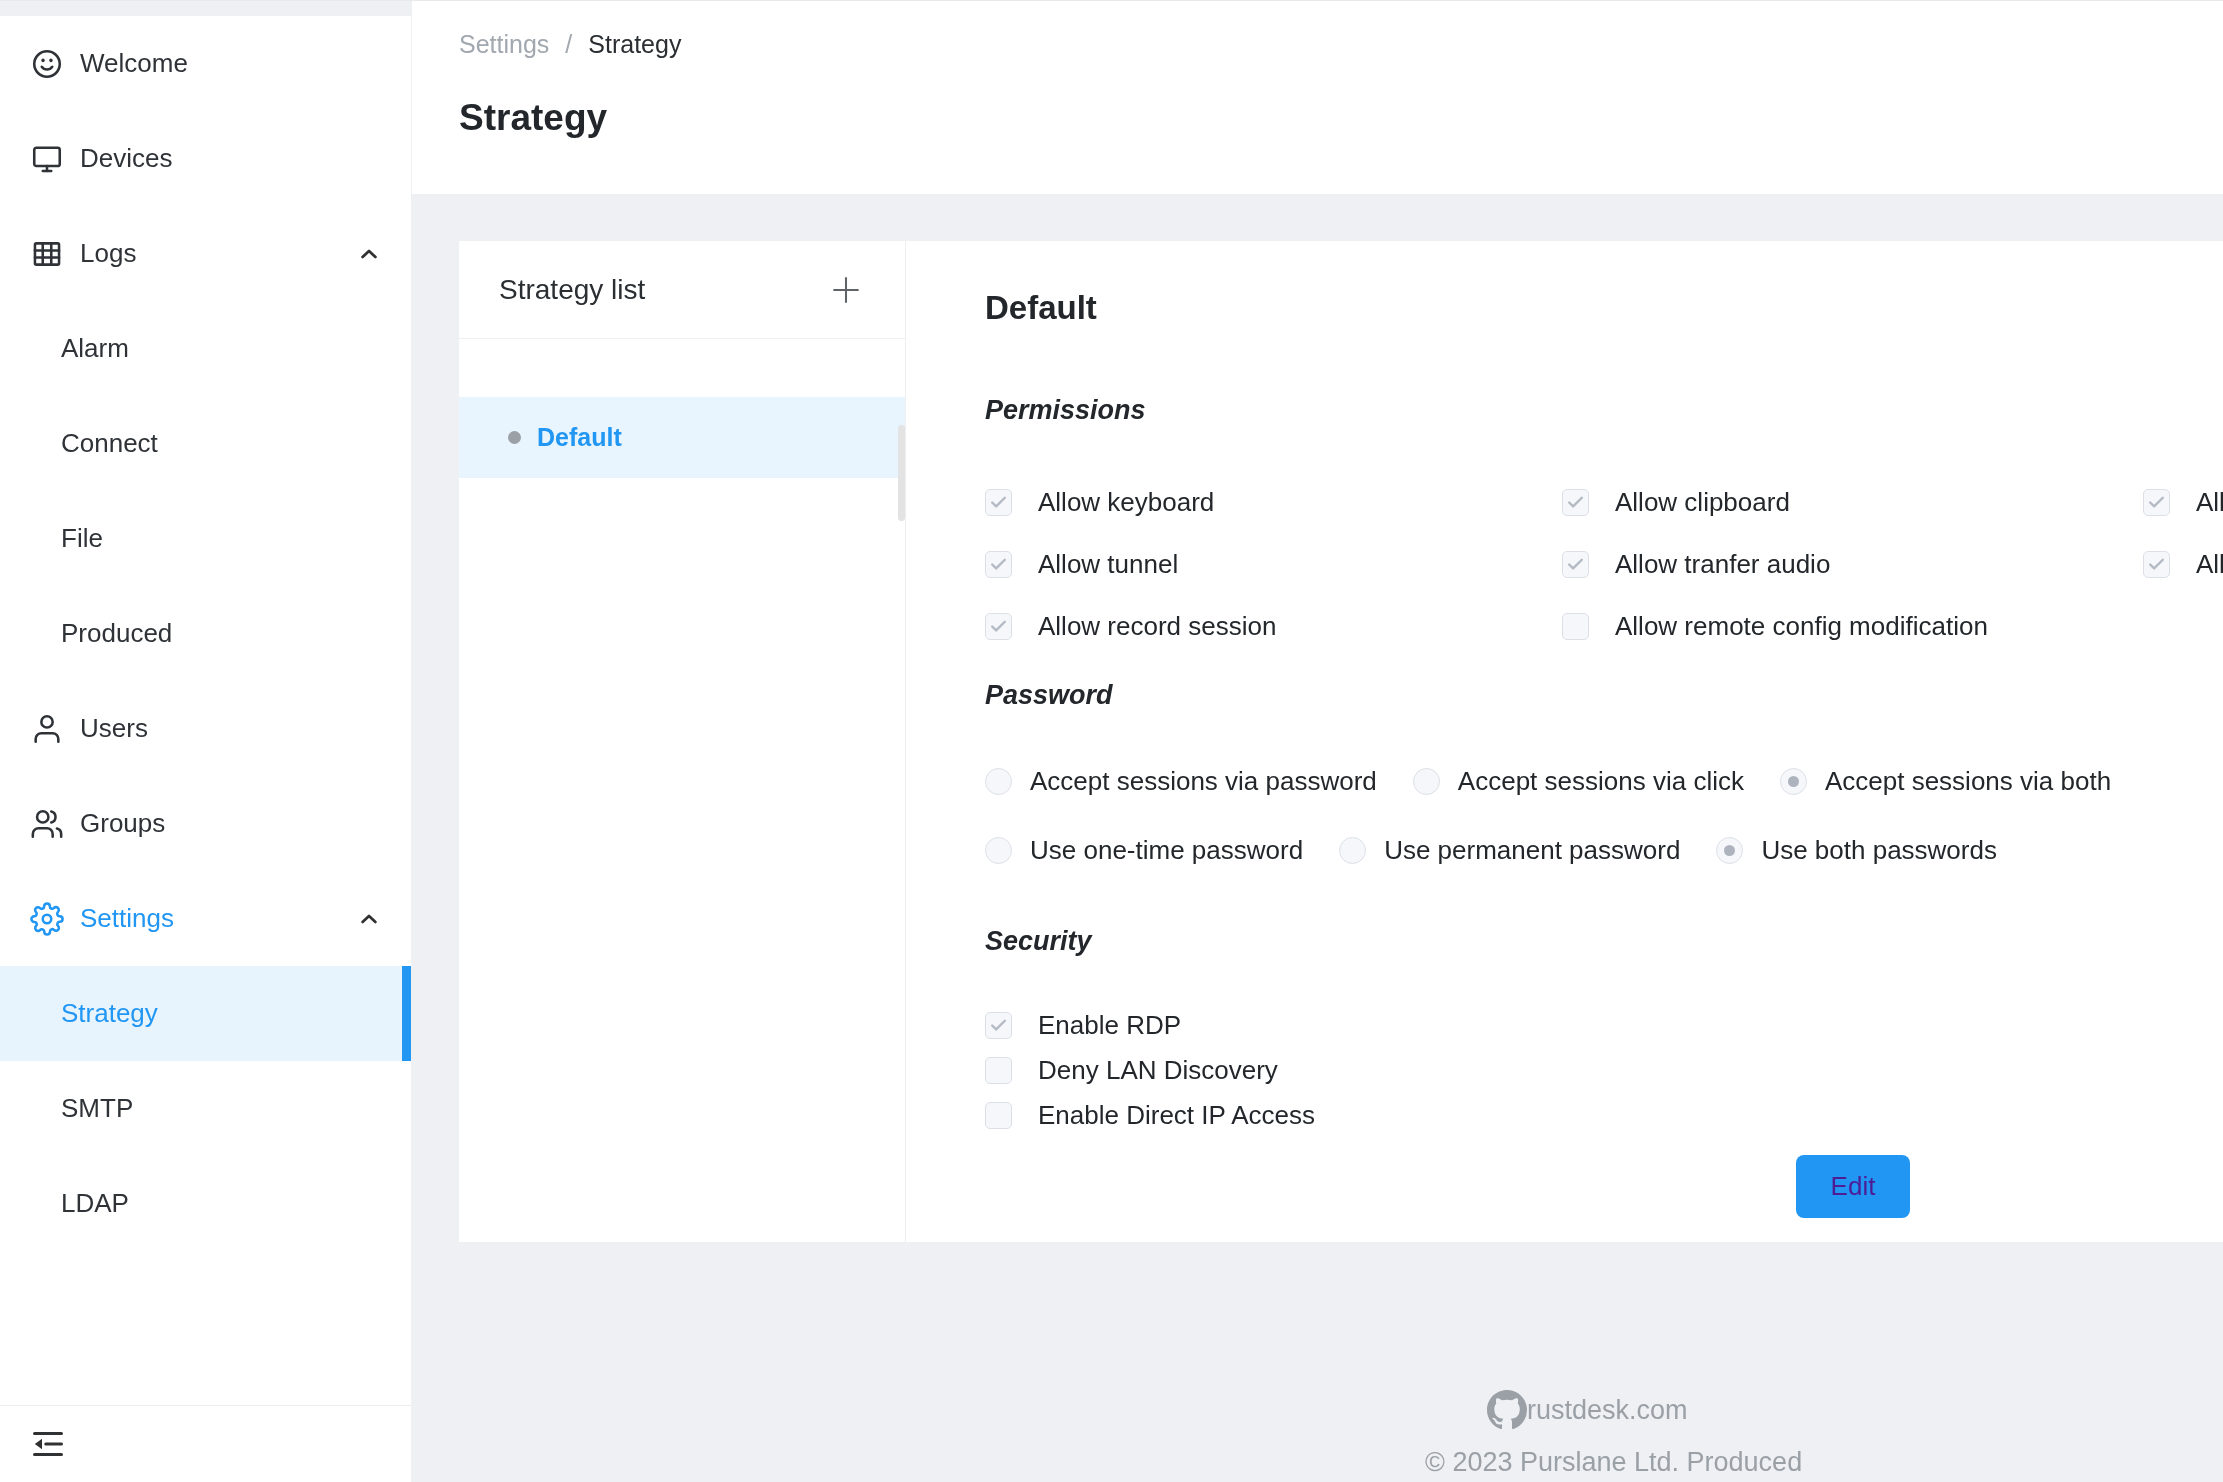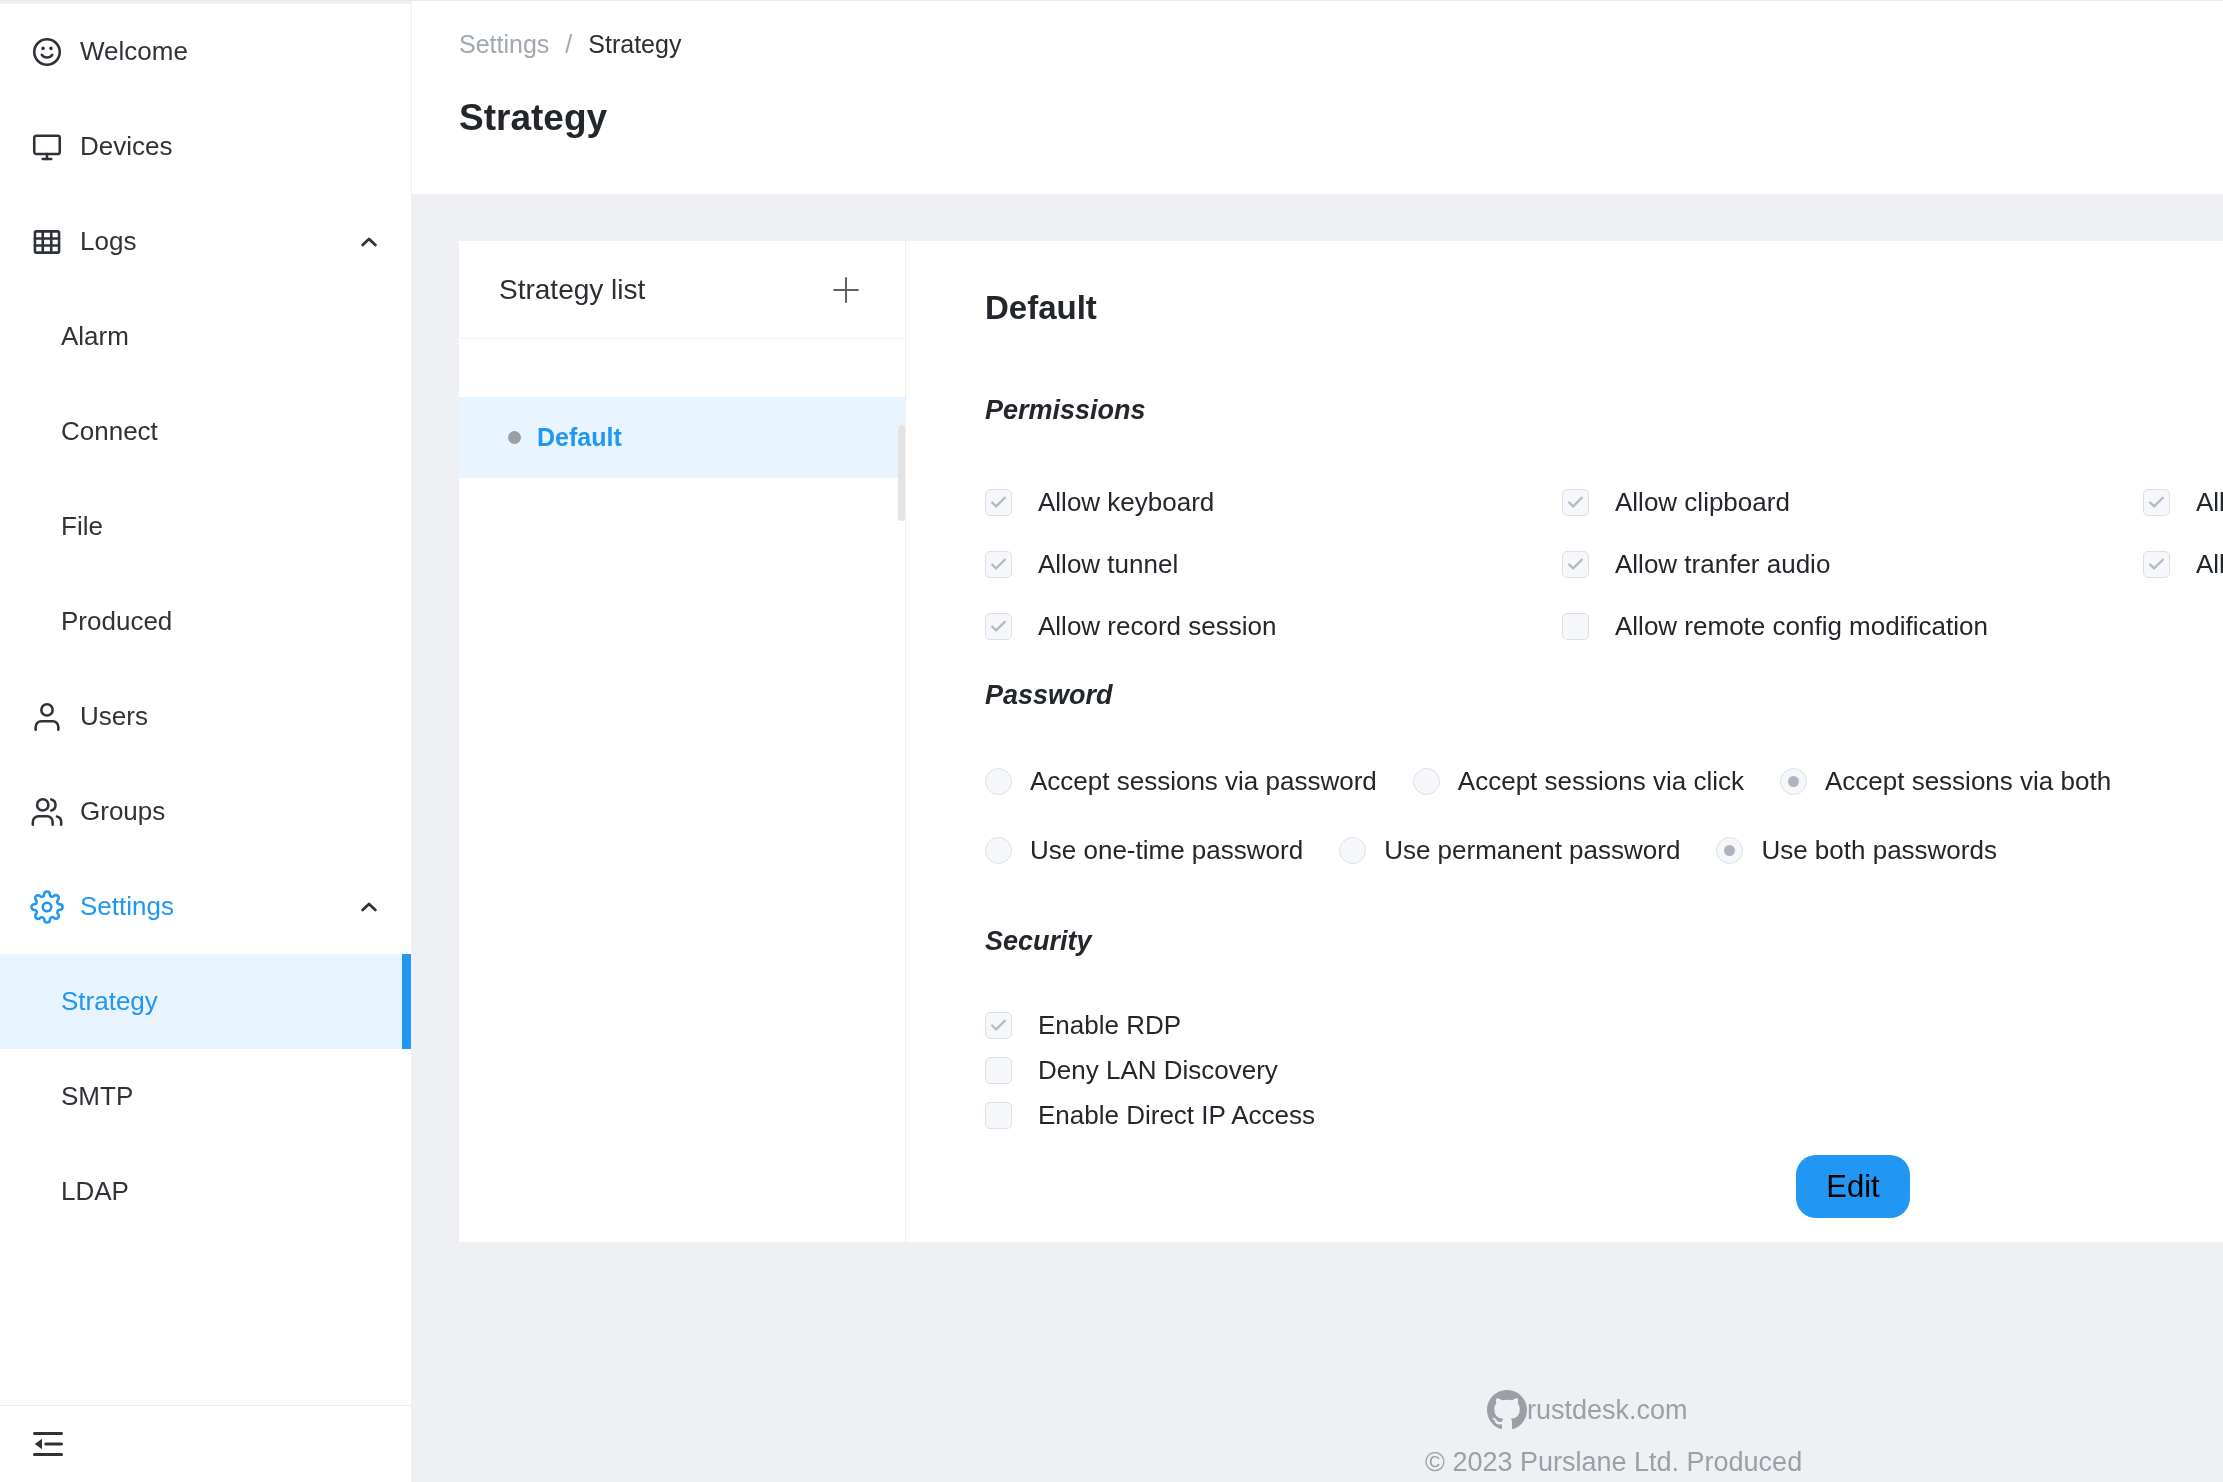--- a/index.html
+++ b/index.html
@@ -5,21 +5,21 @@
   * { box-sizing: border-box; }
   html,body { margin:0; padding:0; }
   body {
     width:2223px; height:1482px; overflow:hidden; position:relative;
     background:#eef0f4; font-family:"Liberation Sans", sans-serif; color:#2f3338;
   }
   .top-line { position:absolute; top:0; left:0; right:0; height:1px; background:#e9e9e9; z-index:9; }
 
   
   .sidebar {
-    position:absolute; left:0; top:4px; bottom:0; width:412px; background:#fff;
+    position:absolute; left:0; top:16px; bottom:0; width:412px; background:#fff;
     border-right:1px solid #f0f0f0; z-index:5; display:flex; flex-direction:column;
   }
   .nav { flex:1; overflow:hidden; }
   .nav-item {
     height:95px; display:flex; align-items:center; padding:0 28px 0 30px;
     font-size:26px; color:#2f3338; cursor:pointer; position:relative;
   }
   .nav-item .ico { width:34px; height:34px; margin-right:16px; flex-shrink:0; display:flex; align-items:center; justify-content:center; }
   .nav-item .ico svg { width:34px; height:34px; overflow:visible; }
   .nav-item.sub { padding-left:61px; }
@@ -76,22 +76,22 @@
   .radio-row.first { margin-top:56px; }
   .radio-row.second { margin-top:38px; }
   .radio-item { display:flex; align-items:center; gap:18px; cursor:default; }
   .rd { width:27px; height:27px; border-radius:50%; border:1px solid #dcdfe6; background:#f5f7fa; position:relative; flex-shrink:0; }
   .rd.sel::after { content:''; position:absolute; inset:7px; border-radius:50%; background:#aeb4be; }
   .rd-label { font-size:26px; color:#23272b; }
 
   .sec-list { margin-top:56px; display:flex; flex-direction:column; gap:18px; }
 
   .edit-row { display:flex; justify-content:flex-end; padding-right:313px; margin-top:26px; }
-  .edit-btn { width:114px; height:63px; background:#2196f3; color:#000000; border:none; border-radius:20px;
-              font-size:31px; font-family:inherit; cursor:pointer; }
+  .edit-btn { width:114px; height:63px; background:#2196f3; color:#4c1d95; border:none; border-radius:8px;
+              font-size:26px; font-family:inherit; cursor:pointer; }
 
   
   .footer-line1 { position:absolute; top:1196px; left:1075px; display:flex; align-items:center; }
   .footer-line1 svg { width:40px; height:40px; }
   .footer-site { font-size:27px; color:#9aa0a6; cursor:pointer; }
   .footer-line2 { position:absolute; top:1253px; left:1013px; font-size:27px; color:#9aa0a6; white-space:nowrap; }
 
   svg.stroked { fill:none; stroke:currentColor; stroke-width:1.8; stroke-linecap:round; stroke-linejoin:round; }
   svg.chevsvg { fill:none; stroke:#303133; stroke-width:2.4; stroke-linecap:round; stroke-linejoin:round; }
 </style>

